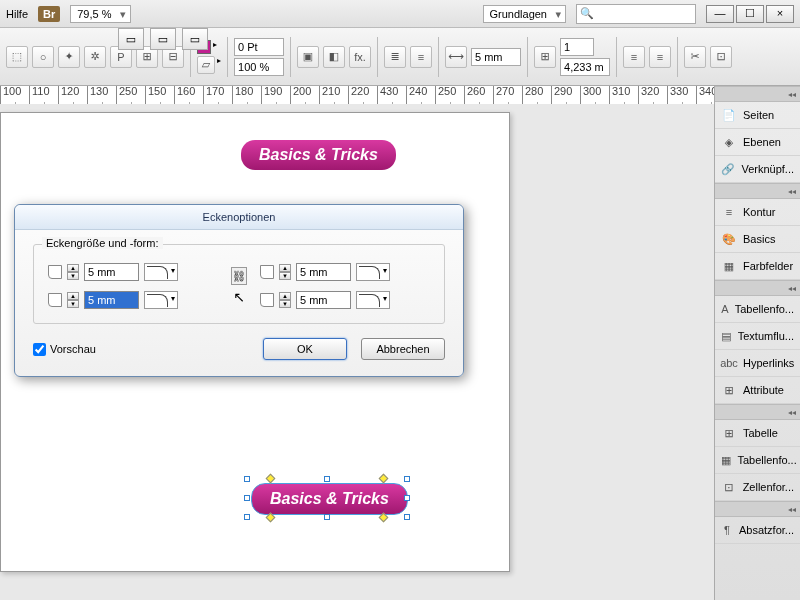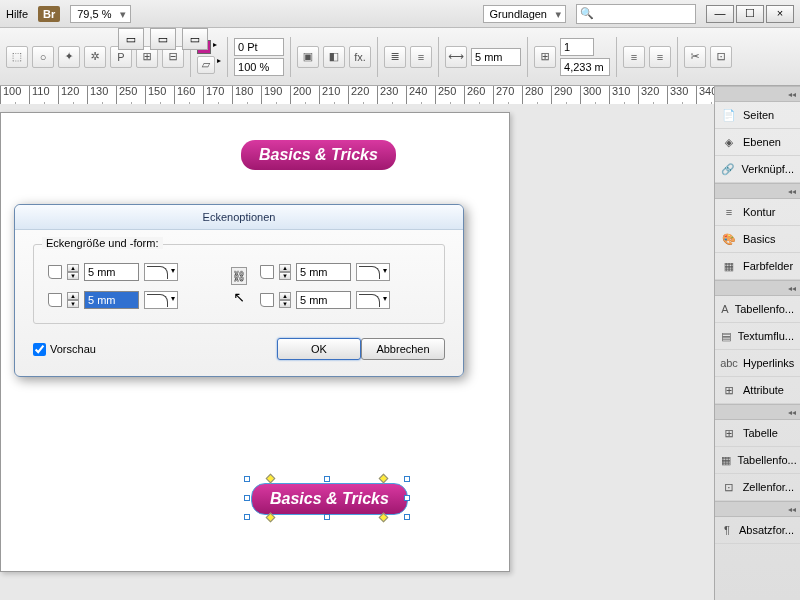--- a/index.html
+++ b/index.html
@@ -47,21 +47,21 @@
 .spin{display:flex;flex-direction:column;}
 .spin div{width:12px;height:8px;border:1px solid #999;background:linear-gradient(#fff,#ddd);font-size:7px;line-height:6px;text-align:center;}
 .cval{width:55px;height:18px;border:1px solid #888;background:#fff;padding:0 3px;line-height:16px;}
 .cval.sel{background:#3070d0;color:#fff;}
 .shape{width:34px;height:18px;border:1px solid #999;background:#fff;position:relative;}
 .shape::before{content:"";position:absolute;top:2px;left:2px;width:20px;height:12px;border-top:1px solid #444;border-right:1px solid #444;border-top-right-radius:8px;}
 .shape::after{content:"▾";position:absolute;right:2px;top:2px;font-size:8px;}
 .link{display:flex;flex-direction:column;align-items:center;gap:4px;}
 .link .chain{width:16px;height:18px;border:1px solid #999;background:#f0f0f0;text-align:center;line-height:16px;}
 .cursor{font-size:14px;}
-.dlgrow{display:flex;align-items:center;}
+.dlgrow{display:flex;align-items:center;gap:14px;}
 .chk{display:flex;align-items:center;gap:4px;}
 .chk input{width:13px;height:13px;}
 .btn{width:84px;height:22px;border:1px solid #888;background:linear-gradient(#fff,#e0e0e0);border-radius:3px;}
 .btn.primary{border:1px solid #3a70c0;box-shadow:0 0 2px #5090e0;}
 .panels{position:absolute;top:86px;right:0;width:86px;bottom:0;background:linear-gradient(#ececec,#dedede);border-left:1px solid #aaa;}
 .ptab{height:16px;background:#d0d0d0;border-bottom:1px solid #bbb;border-top:1px solid #bbb;display:flex;justify-content:flex-end;padding-right:4px;align-items:center;font-size:8px;color:#666;}
 .pitem{display:flex;align-items:center;gap:6px;padding:5px 6px;border-bottom:1px solid #d4d4d4;cursor:pointer;}
 .pico{width:16px;height:16px;display:flex;align-items:center;justify-content:center;color:#555;}
 .minitool{position:absolute;top:28px;left:118px;display:flex;gap:6px;}
 .minitool .mt{width:26px;height:22px;border:1px solid #aaa;background:linear-gradient(#fff,#e4e4e4);display:flex;align-items:center;justify-content:center;}
@@ -143,21 +143,21 @@
     <div class="tick">130</div>
     <div class="tick">250</div>
     <div class="tick">150</div>
     <div class="tick">160</div>
     <div class="tick">170</div>
     <div class="tick">180</div>
     <div class="tick">190</div>
     <div class="tick">200</div>
     <div class="tick">210</div>
     <div class="tick">220</div>
-    <div class="tick">230</div>
+    <div class="tick">430</div>
     <div class="tick">240</div>
     <div class="tick">250</div>
     <div class="tick">260</div>
     <div class="tick">270</div>
     <div class="tick">280</div>
     <div class="tick">290</div>
     <div class="tick">300</div>
     <div class="tick">310</div>
     <div class="tick">320</div>
     <div class="tick">330</div>

